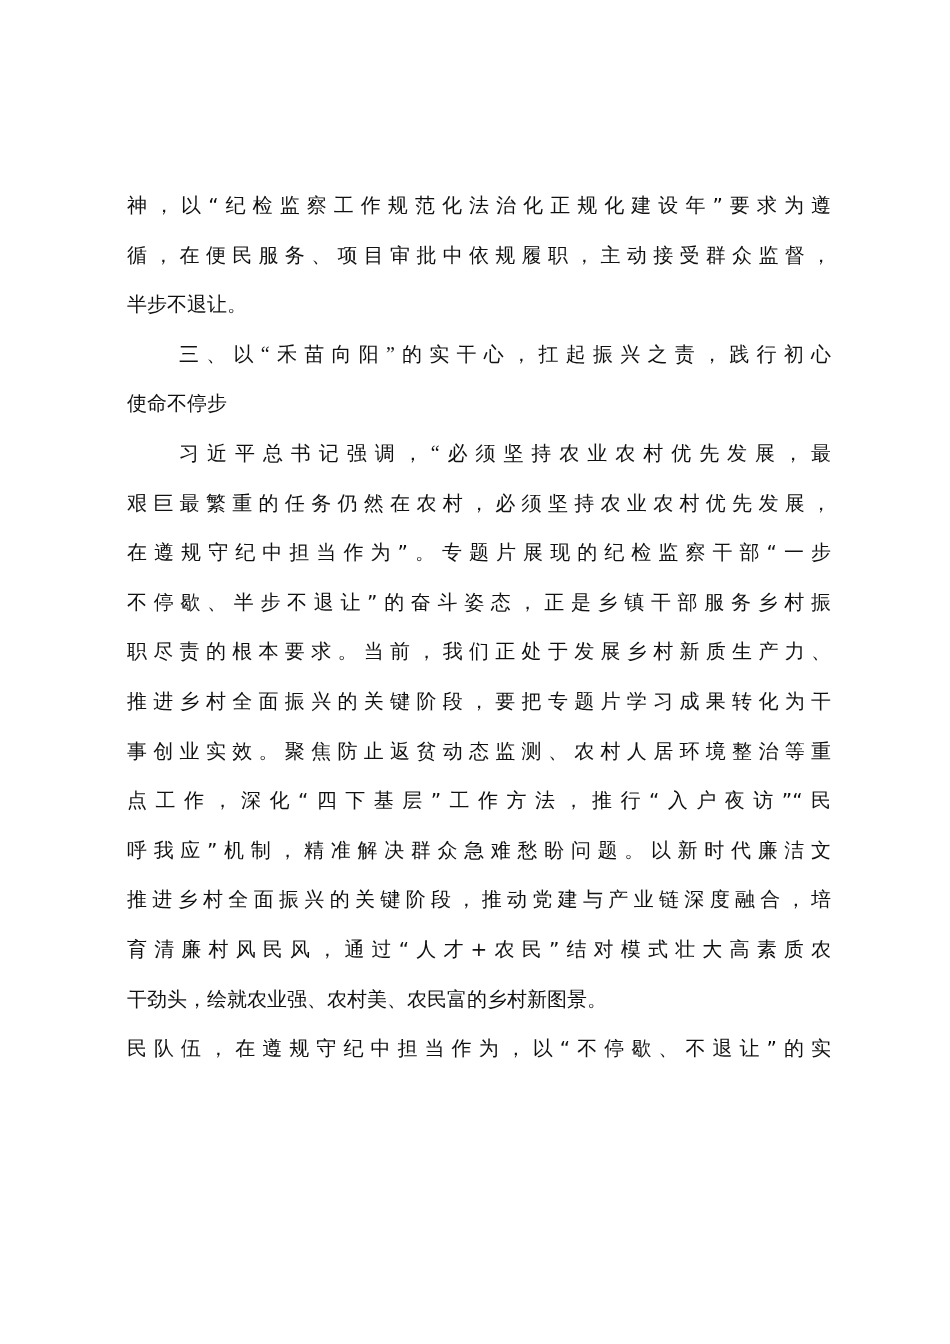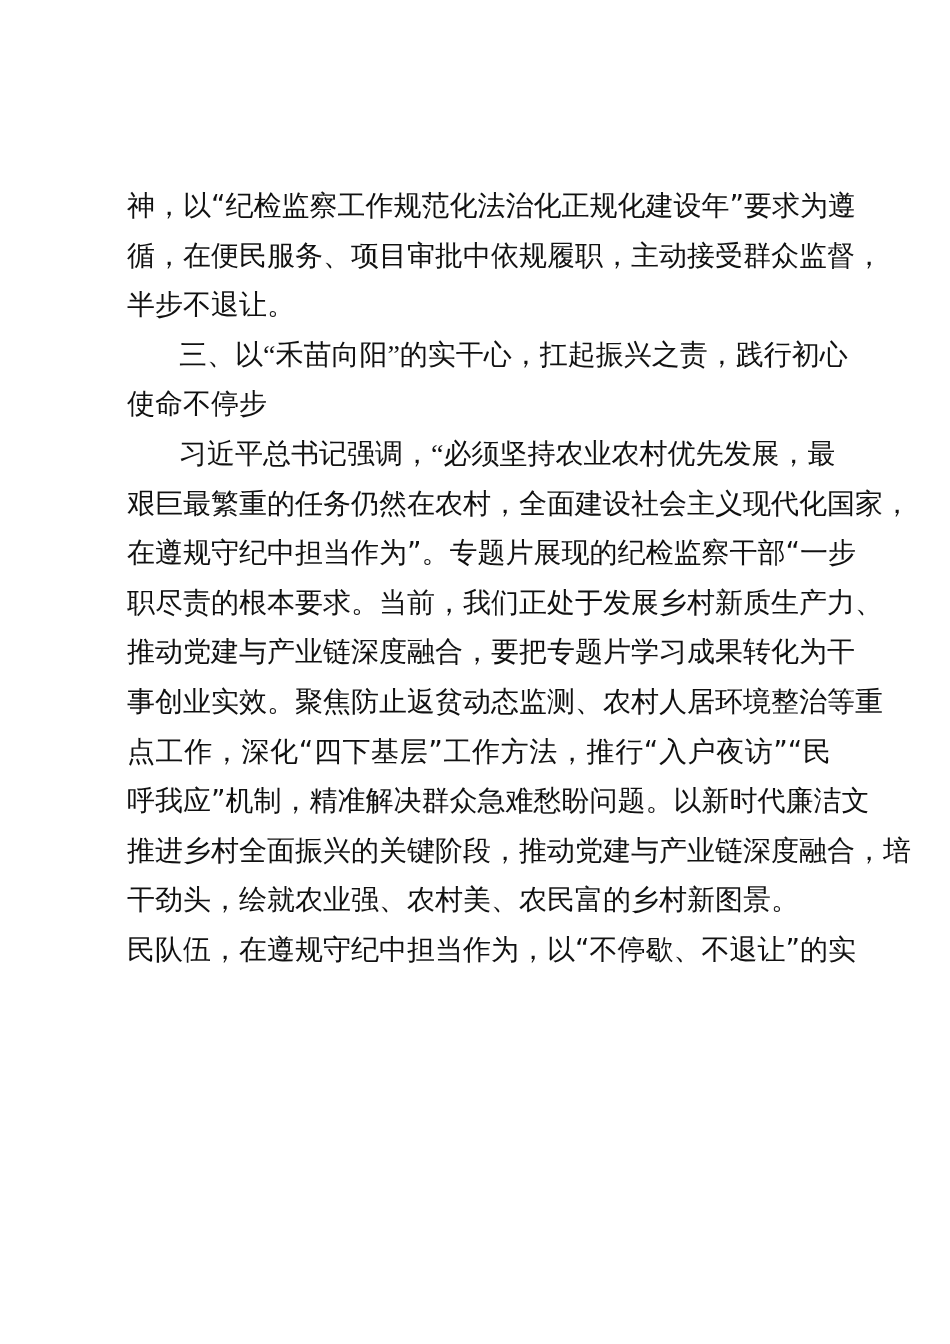--- a/index.html
+++ b/index.html
@@ -3,21 +3,21 @@
 <meta charset="utf-8">
 <style>
   html, body { margin: 0; padding: 0; background: #ffffff; }
   body { width: 950px; height: 1344px; position: relative; overflow: hidden; }
   .page {
     position: absolute;
     left: 127px;
     top: 181px;
     width: 704px;
     font-family: "DejaVu Sans", "Liberation Sans", sans-serif;
-    font-size: 28px;
+    font-size: 20px;
     color: #111111;
     letter-spacing: 0px;
   }
   .line {
     height: 49.6px;
     line-height: 49.6px;
     white-space: nowrap;
     text-align: justify;
     text-align-last: justify;
     overflow: visible;
@@ -36,25 +36,27 @@
     <div class="line last">半步不退让。</div>
   </div>
 
   <div>
     <div class="line indent">三、以“禾苗向阳”的实干心，扛起振兴之责，践行初心</div>
     <div class="line last">使命不停步</div>
   </div>
 
   <div>
     <div class="line indent">习近平总书记强调，“必须坚持农业农村优先发展，最</div>
-    <div class="line">艰巨最繁重的任务仍然在农村，全面建设社会主义现代化国家，</div>
+    <div class="line">艰巨最繁重的任务仍然在农村，必须坚持农业农村优先发展，</div>
     <div class="line">在遵规守纪中担当作为”。专题片展现的纪检监察干部“一步</div>
+    <div class="line">不停歇、半步不退让”的奋斗姿态，正是乡镇干部服务乡村振</div>
     <div class="line">职尽责的根本要求。当前，我们正处于发展乡村新质生产力、</div>
-    <div class="line">推动党建与产业链深度融合，要把专题片学习成果转化为干</div>
+    <div class="line">推进乡村全面振兴的关键阶段，要把专题片学习成果转化为干</div>
     <div class="line">事创业实效。聚焦防止返贫动态监测、农村人居环境整治等重</div>
     <div class="line">点工作，深化“四下基层”工作方法，推行“入户夜访”“民</div>
     <div class="line">呼我应”机制，精准解决群众急难愁盼问题。以新时代廉洁文</div>
     <div class="line">推进乡村全面振兴的关键阶段，推动党建与产业链深度融合，培</div>
+    <div class="line">育清廉村风民风，通过“人才+农民”结对模式壮大高素质农</div>
     <div class="line last">干劲头，绘就农业强、农村美、农民富的乡村新图景。</div>
     <div class="line">民队伍，在遵规守纪中担当作为，以“不停歇、不退让”的实</div>
   </div>
 
 </div>
 
 </body></html>

